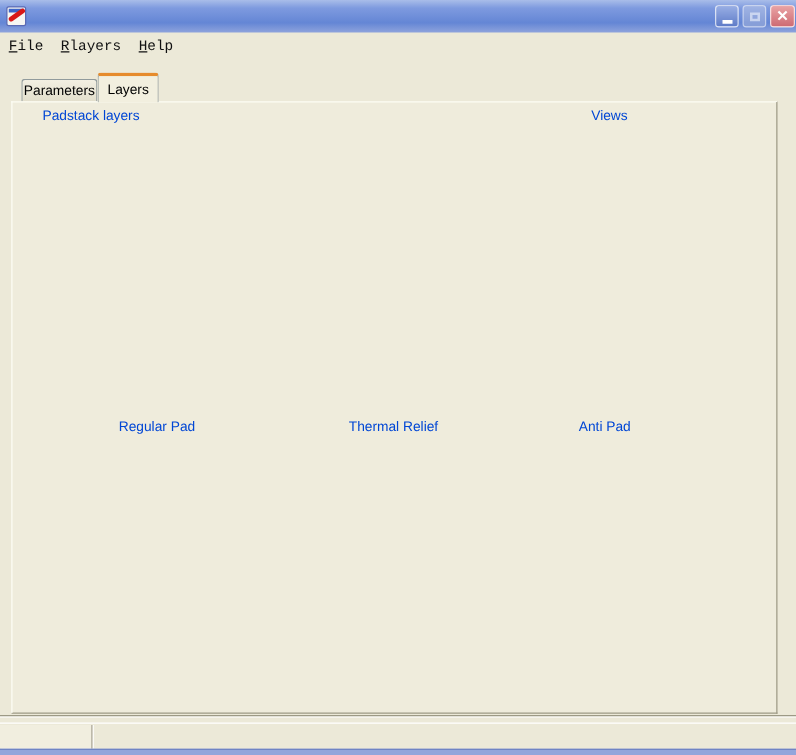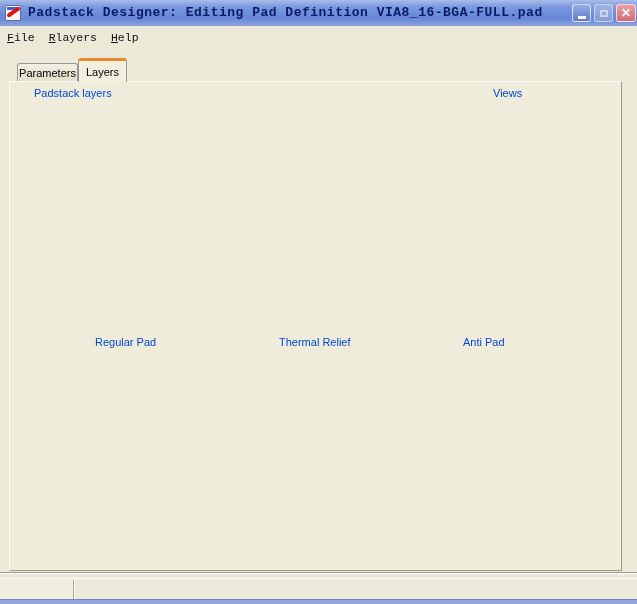--- a/index.html
+++ b/index.html
@@ -124,21 +124,20 @@
   .statusbar .cell { position:absolute; left:0; top:1px; width:74px; height:19px;
     background:#F1EEDF; border-right:1px solid #ACA899; box-shadow:1px 0 0 #FFFFFF; }
   .win-bottom { left:0; top:599px; width:637px; height:5px; background:#93A5DB; border-top:1px solid #6F84C4; }
   .divider-line { left:0; top:572px; width:637px; height:1px; background:#9D9A85; box-shadow:0 1px 0 #FFFFFF; }
 </style>
 </head>
 <body>
 
 <div class="abs titlebar">
   <div class="app-icon"></div>
-  <div class="title-text">Padstack Designer: Editing Pad Definition VIA8_16-BGA-FULL.pad</div>
   <div class="tbtn min">
       <i></i>
     </div>
   <div class="tbtn max">
       <i></i>
     </div>
   <div class="tbtn close">
       <span>✕</span>
     </div>
 </div>
@@ -235,21 +234,21 @@
   <div class="sbtn" style="left:1px; top:0px; width:16px; height:13px;">
       <div class="tri left"></div>
     </div>
   <div class="thumb" style="left:19px; top:0px; width:22px; height:13px;"></div>
   <div class="sbtn" style="right:1px; top:0px; width:16px; height:13px;">
       <div class="tri right"></div>
     </div>
 </div>
 
 <div class="group" style="left:458px; top:94px; width:145px; height:224px;"></div>
-<div class="group-label" style="left:470px; top:87px;margin-left:20px;">Views</div>
+<div class="group-label" style="left:470px; top:87px;">Views</div>
 <div class="lbl" style="left:472px; top:113px;">Type:</div>
 <div class="lbl" style="left:506px; top:113px;">Through</div>
 
 <div class="radio checked" style="left:468px; top:147px;"></div>
 <div class="lbl" style="left:484px; top:148px;">XSection</div>
 <div class="radio" style="left:544px; top:147px;"></div>
 <div class="lbl" style="left:560px; top:148px;">Top</div>
 
 <div class="abs preview" id="xsection-preview">
   <div class="pad-rect" id="pad-rect" style="background: rgb(0, 228, 5);"></div>

